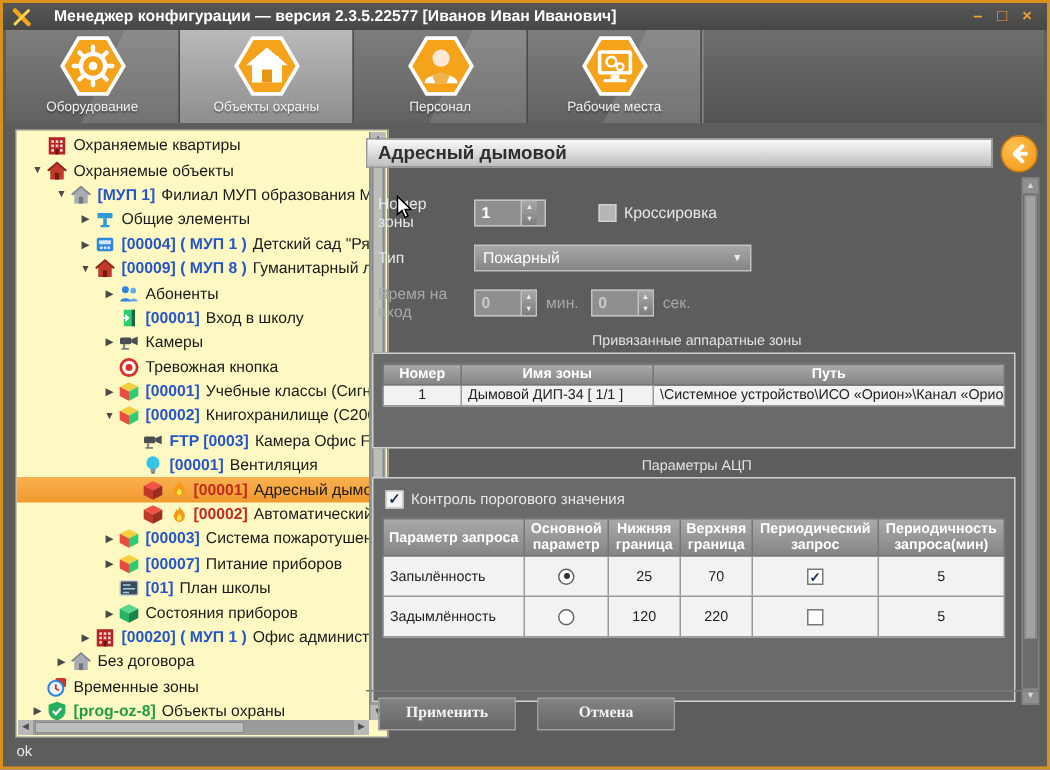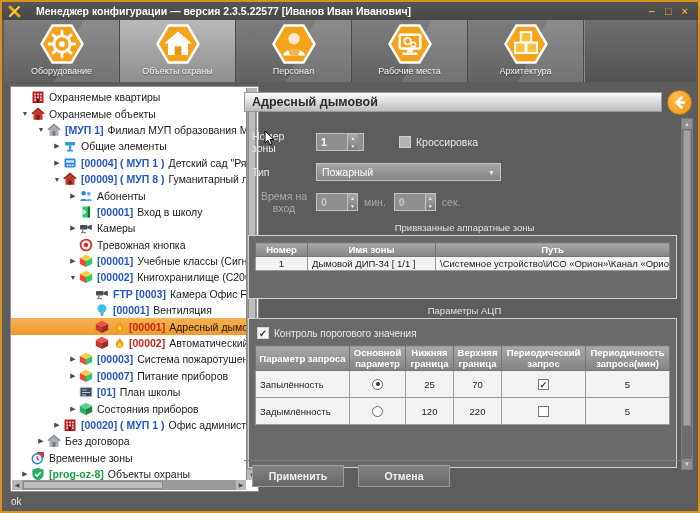--- a/index.html
+++ b/index.html
@@ -30,21 +30,21 @@
     background:linear-gradient(115deg, rgba(255,255,255,0.06) 55%, rgba(255,255,255,0.16) 55%);
   }
   .toolcell.selected { background:linear-gradient(#b9b9b9,#8e8e8e); }
   .toolcell .lab { color:#f2f2f2; font-size:9px; margin-top:1px;
     text-shadow:0 1px 1px rgba(0,0,0,0.4); }
   .toolcell svg { width:46px; height:42px; }
   .toolfill { flex:1; border-left:1px solid #8a8a8a; background:linear-gradient(#6e6e6e,#535353); }
   
   .treepanel {
     position:absolute; left:8px; top:84px; width:249px; height:406px;
-    background:#ffffff; border:1px solid #8f8f8f; overflow:hidden;
+    background:#fef9c3; border:1px solid #8f8f8f; overflow:hidden;
   }
   .treerows { position:absolute; left:0; top:2px; right:12px; bottom:10px; overflow:hidden; }
   .trow { height:16.4px; display:flex; align-items:center; white-space:nowrap;
     font-size:10.5px; color:#1a1a1a; padding-left:calc(8px + var(--lv)*16px); cursor:default; }
   .trow.sel { background:linear-gradient(#f9b050,#f09a2e); }
   .arrow { width:12px; flex:0 0 12px; font-size:7px; color:#4a4a4a; text-align:center; }
   .ticon { width:14px; height:14px; flex:0 0 14px; margin-right:4px; }
   .ticon2 { width:13px; height:13px; flex:0 0 13px; margin-right:3px; }
   .pfx { margin-right:4px; font-weight:bold; }
   .pfx.blue { color:#2456c8; } .pfx.red { color:#c22a1d; } .pfx.green { color:#1e9e40; }
@@ -111,21 +111,21 @@
   .radio { width:11px; height:11px; border-radius:50%; background:#fdfdfd;
     border:1px solid #666; margin:0 auto; position:relative; }
   .radio.on::after { content:""; position:absolute; left:2.5px; top:2.5px; width:4px; height:4px;
     border-radius:50%; background:#333; }
   .gridcbx { width:11px; height:11px; border:1px solid #777; background:#fdfdfd; margin:0 auto;
     font-size:9px; line-height:10px; color:#17314f; font-weight:bold; text-align:center; }
   .btnbar { position:absolute; left:4px; right:4px; bottom:2px; height:30px;
     border-top:1px solid #7c7c7c; display:flex; align-items:center; gap:14px; padding-left:8px; }
   .pbtn { width:92px; height:22px; background:linear-gradient(#828282,#676767);
     border:1px solid #9d9d9d; color:#f2f2f2; font-size:10.5px; font-weight:bold;
-    display:flex; align-items:center; justify-content:center; cursor:pointer; }
+    display:flex; align-items:center; justify-content:center; cursor:pointer;font-family:Liberation Serif, serif; }
   
   .statusbar { position:absolute; left:0; right:0; bottom:0; height:19px;
     display:flex; align-items:center; padding-left:9px; color:#e8e8e8; font-size:10px; }
   .cursor { position:absolute; left:262px; top:128px; width:11px; height:16px; z-index:50; }
 </style>
 </head>
 <body>
 
 <svg width="0" height="0" style="position:absolute">
   <defs>
@@ -278,31 +278,20 @@
           <use href="#hex"></use>
           <rect x="12" y="11" width="24" height="17" rx="2" fill="#fff"></rect>
           <rect x="14.5" y="13.5" width="19" height="12" fill="#f5a31a"></rect>
           <circle cx="21.5" cy="19" r="3.4" fill="none" stroke="#fff" stroke-width="1.8"></circle>
           <circle cx="27.5" cy="22.5" r="2.4" fill="none" stroke="#fff" stroke-width="1.6"></circle>
           <rect x="21" y="28" width="6" height="3" fill="#fff"></rect>
           <rect x="16" y="31" width="16" height="2.4" rx="1" fill="#fff"></rect>
         </svg>
       <div class="lab">Рабочие места</div>
     </div>
-    <div class="toolcell">
-      <svg viewBox="0 0 48 44">
-          <use href="#hex"></use>
-          <g fill="#f7c244" stroke="#fff" stroke-width="2">
-            <rect x="18.5" y="9.5" width="11" height="11"></rect>
-            <rect x="12.5" y="20.5" width="11" height="11"></rect>
-            <rect x="24.5" y="20.5" width="11" height="11"></rect>
-          </g>
-        </svg>
-      <div class="lab">Архитектура</div>
-    </div>
     <div class="toolfill"></div>
   </div>
 
   <div class="treepanel">
     <div class="treerows">
 
       <div class="trow" style="--lv:0">
           <span class="arrow"></span>
           <svg class="ticon">
             <use href="#i-apartments"></use>
@@ -554,21 +543,21 @@
 
       <div class="frow" style="margin-top:9px;">
         <span class="flabel" style="width:64px;">Тип</span>
         <div class="dropdown">
           <span>Пожарный</span>
           <span class="dd">▼</span>
         </div>
       </div>
 
       <div class="frow" style="margin-top:9px;">
-        <span class="flabel dim" style="width:64px;text-align:center;">Время на вход</span>
+        <span class="flabel dim" style="width:64px;">Время на вход</span>
         <div class="spin dim" style="width:42px;">
           <span class="val">0</span>
           <span class="btns">
               <span>▲</span>
               <span>▼</span>
             </span>
         </div>
         <span class="flabel dim" style="margin:0 8px 0 6px;">мин.</span>
         <div class="spin dim" style="width:42px;">
           <span class="val">0</span>

